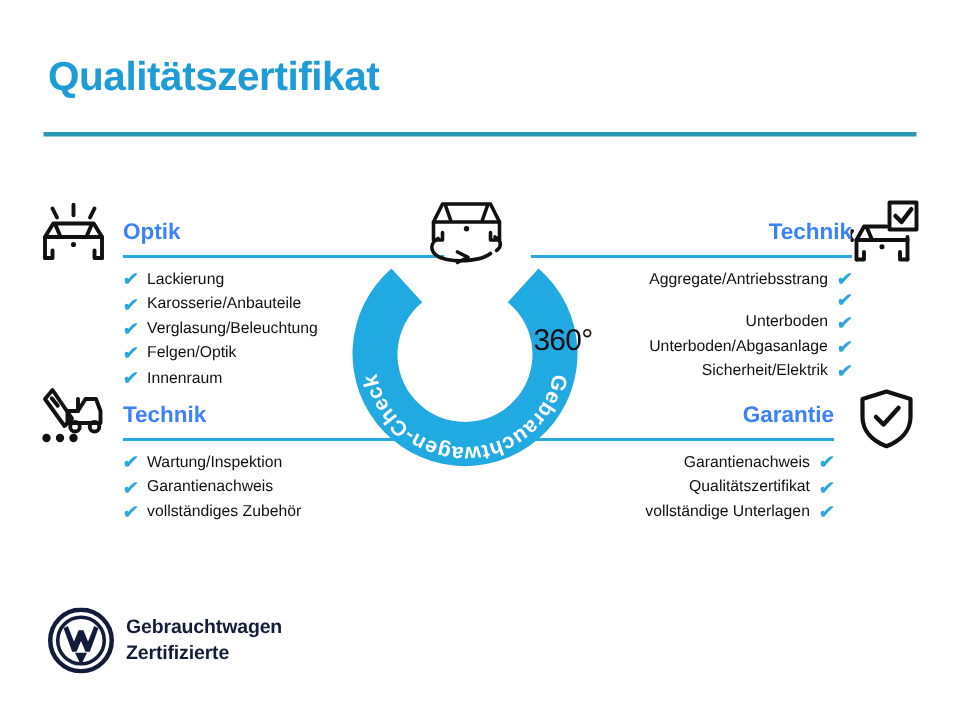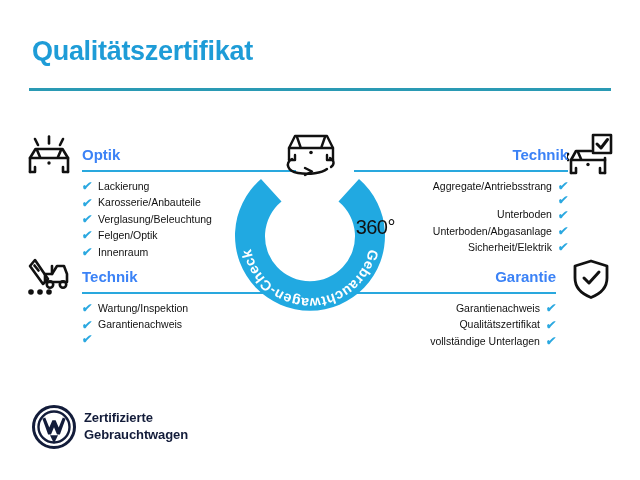--- a/index.html
+++ b/index.html
@@ -249,20 +249,21 @@
       <li>
           <span class="chk">✔</span>
           <span>Wartung/Inspektion</span>
         </li>
       <li>
           <span class="chk">✔</span>
           <span>Garantienachweis</span>
         </li>
       <li>
           <span class="chk">✔</span>
+          <span>vollständiges Zubehör</span>
         </li>
     </ul>
   </div>
 
   <div class="section right" id="sec-technik">
     <div class="sec-head">
       <div class="sec-title">Technik</div>
       <div class="sec-rule"></div>
     </div>
     <ul class="sec-list">
@@ -339,17 +340,17 @@
   <div id="vw-logo">
     <svg width="44" height="44" viewBox="0 0 44 44">
       <circle cx="22" cy="22" r="20.5" fill="none" stroke="#131c3a" stroke-width="3"></circle>
       <circle cx="22" cy="22" r="15.5" fill="none" stroke="#131c3a" stroke-width="2.4"></circle>
       <path d="M13.2 12.4 L17.3 22.6 L20.4 15.2 L23.6 15.2 L26.7 22.6 L30.8 12.4
                L33.6 13.8 L27.9 29.5 L25.0 29.5 L22.0 22.3 L19.0 29.5 L16.1 29.5 L10.4 13.8 Z" fill="#131c3a"></path>
       <path d="M18.0 30.2 L22.0 38.5 L26.0 30.2 Z" fill="#131c3a"></path>
     </svg>
   </div>
   <div id="vw-text">
+    <div>Gebrauchtwagen</div>
     <div>Zertifizierte</div>
-    <div>Gebrauchtwagen</div>
   </div>
 
 </div>
 
 </body></html>

